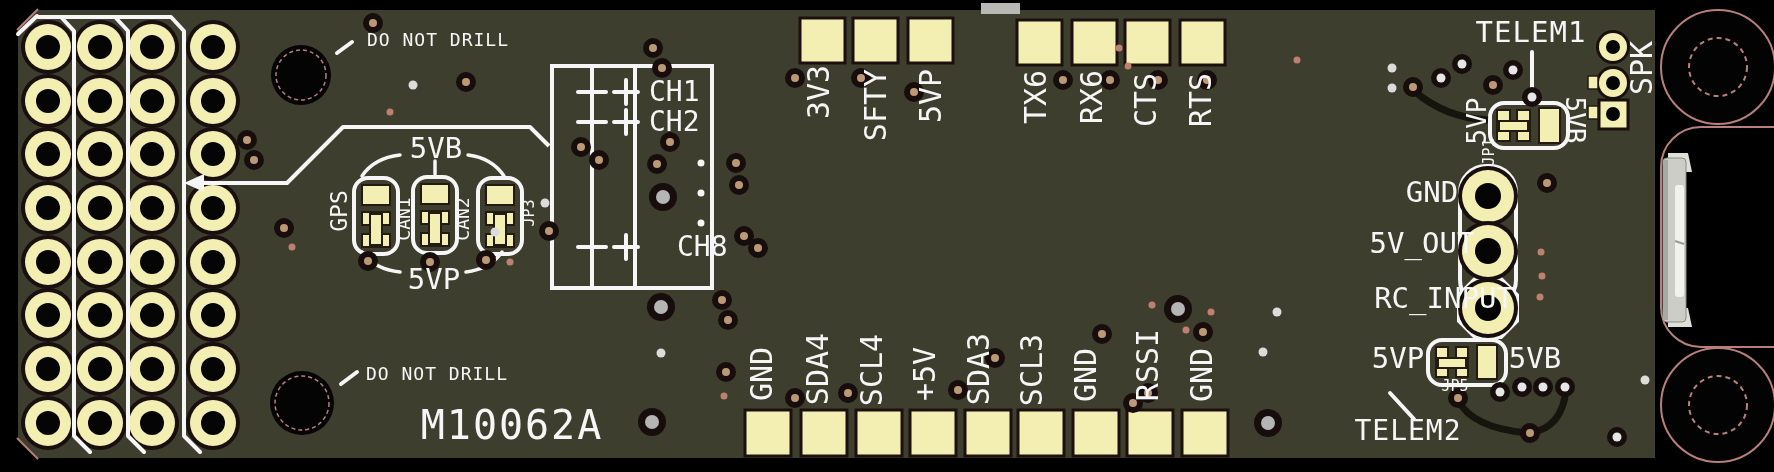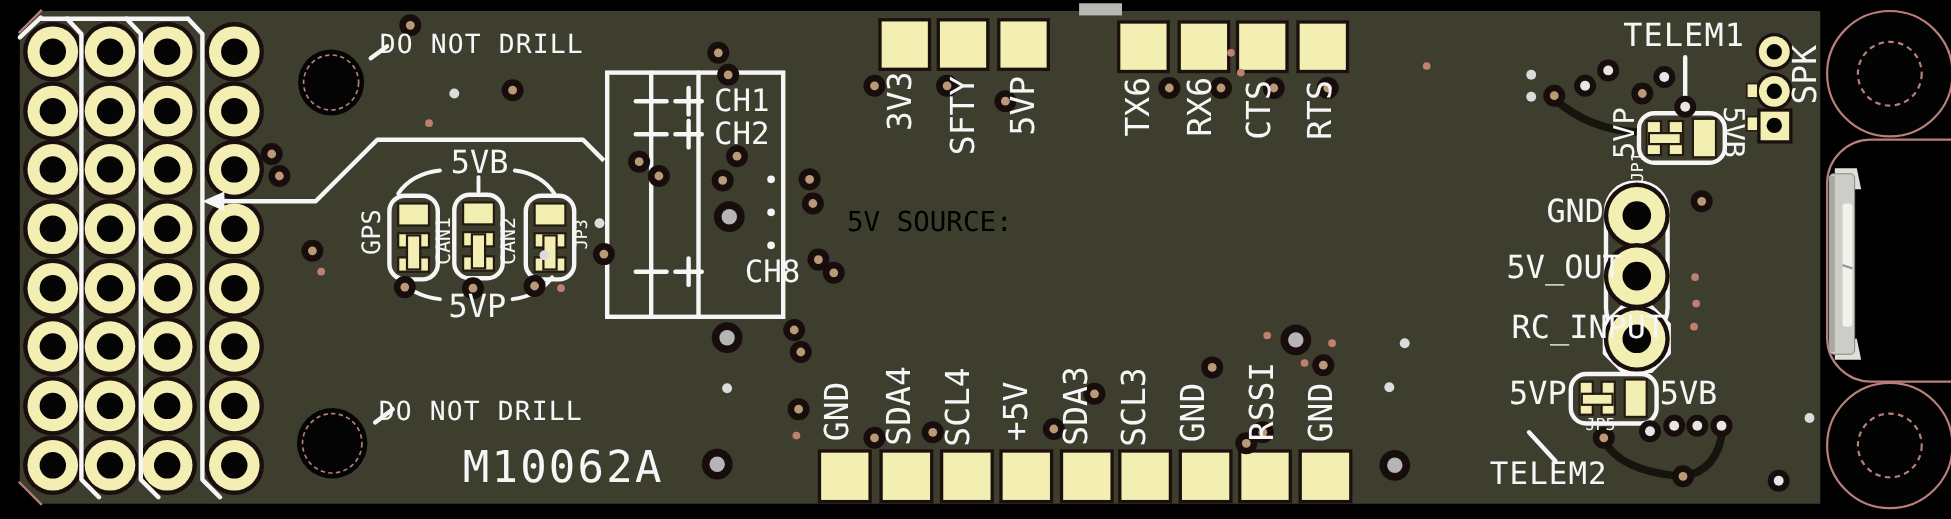--- a/index.html
+++ b/index.html
@@ -4,21 +4,21 @@
 <style>
   html,body{margin:0;padding:0;background:#000;}
   #stage{position:relative;width:1774px;height:472px;background:#000;overflow:hidden;
          font-family:"DejaVu Sans Mono",monospace;}
   #stage svg{position:absolute;left:0;top:0;}
   .lbl{position:absolute;color:#f6f6f6;white-space:nowrap;line-height:1;
        transform:translate(-50%,-50%);}
   .v{transform:translate(-50%,-50%) rotate(-90deg);}
   .vcw{transform:translate(-50%,-50%) rotate(90deg);}
   .lla{transform:translate(0,-50%);}
-  .fs15{font-size:15px;}.fs18{font-size:18px;}.fs22{font-size:24px;}
+  .fs15{font-size:15px;}.fs18{font-size:18px;}.fs22{font-size:18px;}
   .fs23{font-size:23px;}.fs25{font-size:25px;line-height:31px;}
   .fs26{font-size:26px;}.fs28{font-size:28px;}
   .fs29{font-size:29px;}.fs30{font-size:30px;}.fs40{font-size:40px;letter-spacing:2px;text-align:center;}
   .ls1{letter-spacing:1px;}
 </style>
 </head>
 <body>
 
 <div id="stage">
 
@@ -349,21 +349,20 @@
         <use href="#viaw" x="1617" y="437"></use>
   </g>
 </svg>
 
 <div>
 
   <div class="lbl fs22 ls1" style="left:438px;top:40px">DO NOT DRILL</div>
   <div class="lbl fs22 ls1" style="left:437px;top:374px">DO NOT DRILL</div>
 
   <div style="position:absolute;left:770px;top:186px">
-    <div class="fs25">5V SOURCE:</div>
   </div>
 
   <div class="lbl fs40" style="left:512px;top:425px">M10062A</div>
 
   <div class="lbl lla fs28" style="left:649px;top:92px">CH1</div>
   <div class="lbl lla fs28" style="left:649px;top:122px">CH2</div>
   <div class="lbl lla fs28" style="left:677px;top:247px">CH8</div>
 
   <div class="lbl fs29" style="left:436px;top:148px">5VB</div>
   <div class="lbl fs29" style="left:434px;top:279px">5VP</div>

